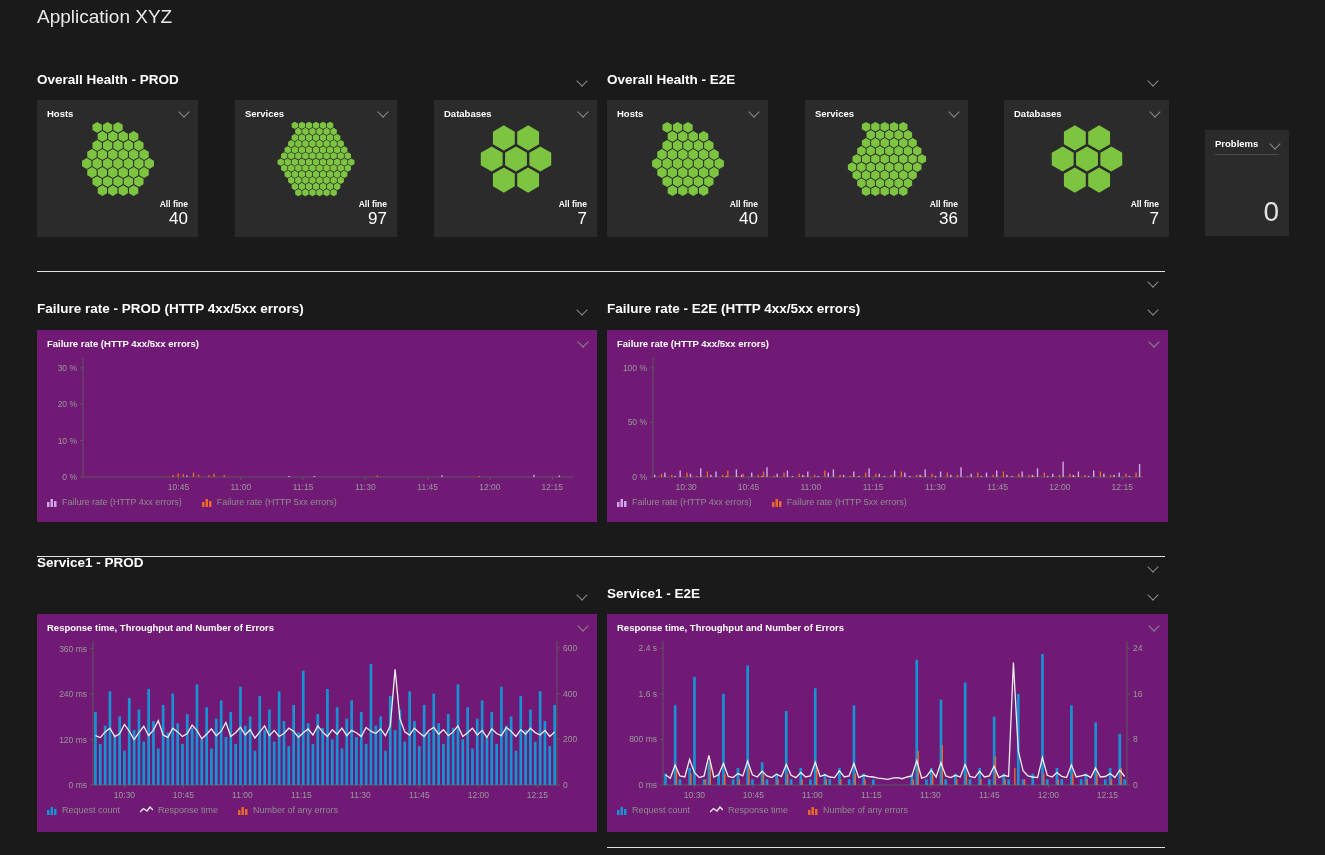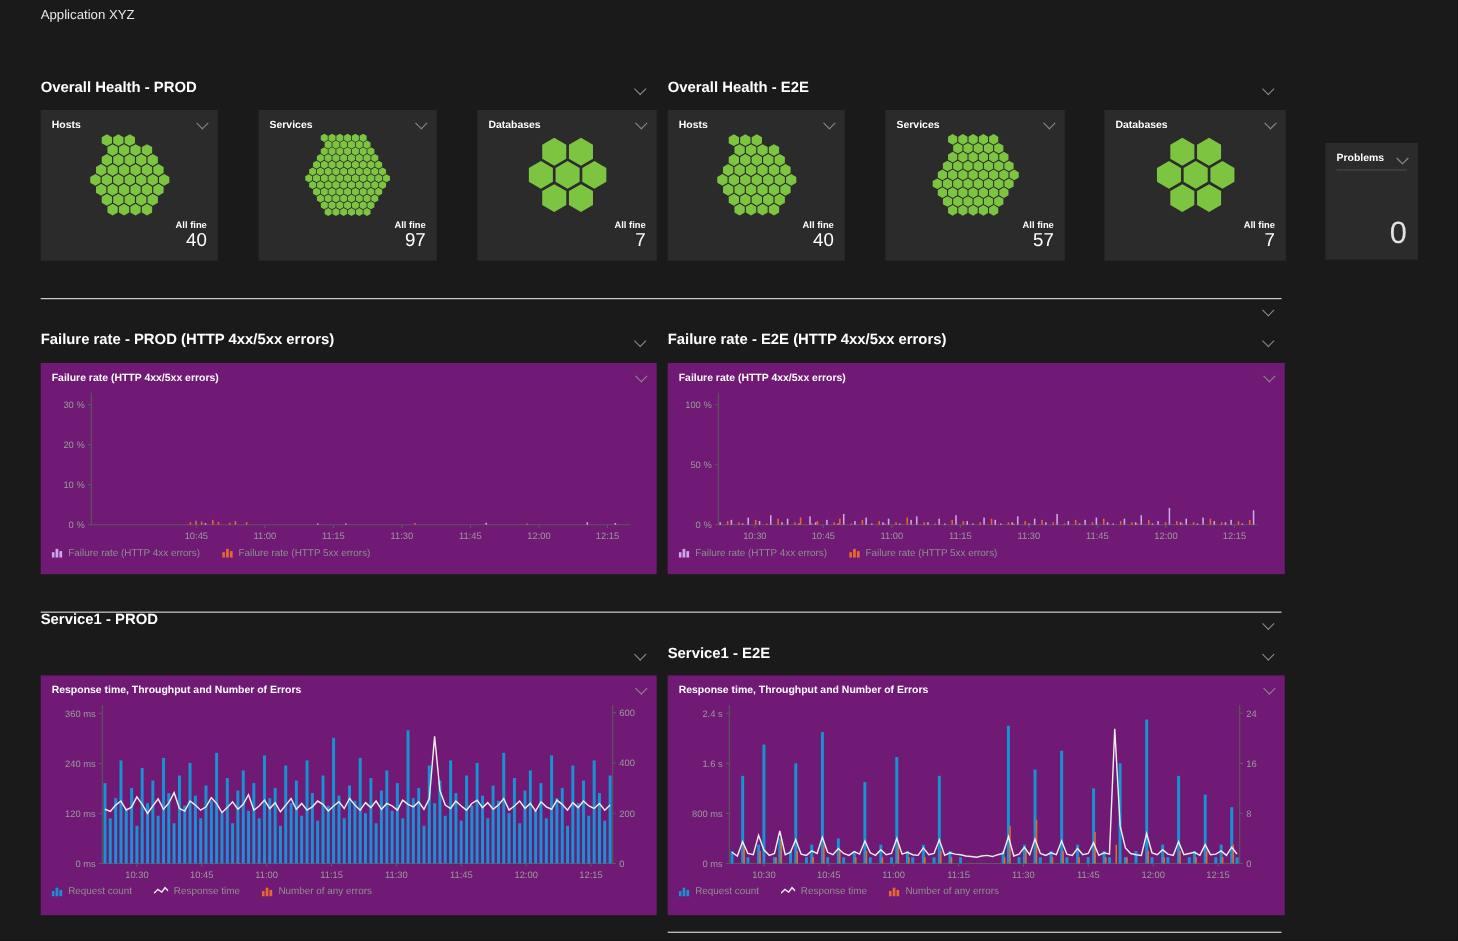--- a/index.html
+++ b/index.html
@@ -1,18 +1,18 @@
 <!DOCTYPE html>
 <html><head>
 <meta charset="utf-8">
 <style>
   html,body { margin:0; padding:0; background:#111; }
   .page { position:relative; width:1325px; height:855px; background:#1a1a1a;
           font-family:"Liberation Sans", sans-serif; color:#fff; overflow:hidden; }
-  .app-title { position:absolute; left:37px; top:6px; font-size:12px; color:#e8e8e8; }
+  .app-title { position:absolute; left:37px; top:6px; font-size:19px; color:#e8e8e8; }
   .sec-head { position:absolute; font-size:13.5px; font-weight:bold; color:#fff; }
   .chev { width:7px; height:7px; border-right:1.5px solid #8a8a8a; border-bottom:1.5px solid #8a8a8a;
           transform:rotate(45deg); display:inline-block; }
   .chev.abs { position:absolute; }
   .divider { position:absolute; height:1px; background:#e0e0e0; }
   .tile { position:absolute; background:#2b2b2b; box-sizing:border-box; padding:8px 10px 8px 10px;
           display:flex; flex-direction:column; }
   .chart-tile { background:#701a75; }
   .tile-head { display:flex; justify-content:space-between; align-items:flex-start; }
   .tile-title { font-size:9.5px; font-weight:bold; color:#fff; }
@@ -343,21 +343,21 @@
           <polygon points="0.00,41.40 -4.68,38.70 -4.68,33.30 -0.00,30.60 4.68,33.30 4.68,38.70" fill="#7dc540"></polygon>
           <polygon points="-10.39,41.40 -15.07,38.70 -15.07,33.30 -10.39,30.60 -5.72,33.30 -5.72,38.70" fill="#7dc540"></polygon>
           <polygon points="-20.78,41.40 -25.46,38.70 -25.46,33.30 -20.78,30.60 -16.11,33.30 -16.11,38.70" fill="#7dc540"></polygon>
           <polygon points="-25.98,32.40 -30.66,29.70 -30.66,24.30 -25.98,21.60 -21.30,24.30 -21.30,29.70" fill="#7dc540"></polygon>
           <polygon points="-31.18,23.40 -35.85,20.70 -35.85,15.30 -31.18,12.60 -26.50,15.30 -26.50,20.70" fill="#7dc540"></polygon>
           <polygon points="-36.37,14.40 -41.05,11.70 -41.05,6.30 -36.37,3.60 -31.70,6.30 -31.70,11.70" fill="#7dc540"></polygon>
         </svg>
       </div>
     <div class="tile-foot">
         <span class="status">All fine</span>
-        <span class="count">57</span>
+        <span class="count">36</span>
       </div>
   </div>
   <div class="tile" style="left:1004px;top:100px;width:165px;height:137px">
     <div class="tile-head">
         <span class="tile-title">Databases</span>
         <span class="chev"></span>
       </div>
     <div class="hexwrap">
         <svg width="110" height="72" preserveAspectRatio="xMidYMid meet" viewBox="-16.06884198043597 -15.4 32.13768396087194 30.8">
           <polygon points="0.00,5.40 -4.68,2.70 -4.68,-2.70 -0.00,-5.40 4.68,-2.70 4.68,2.70" fill="#7dc540"></polygon>

